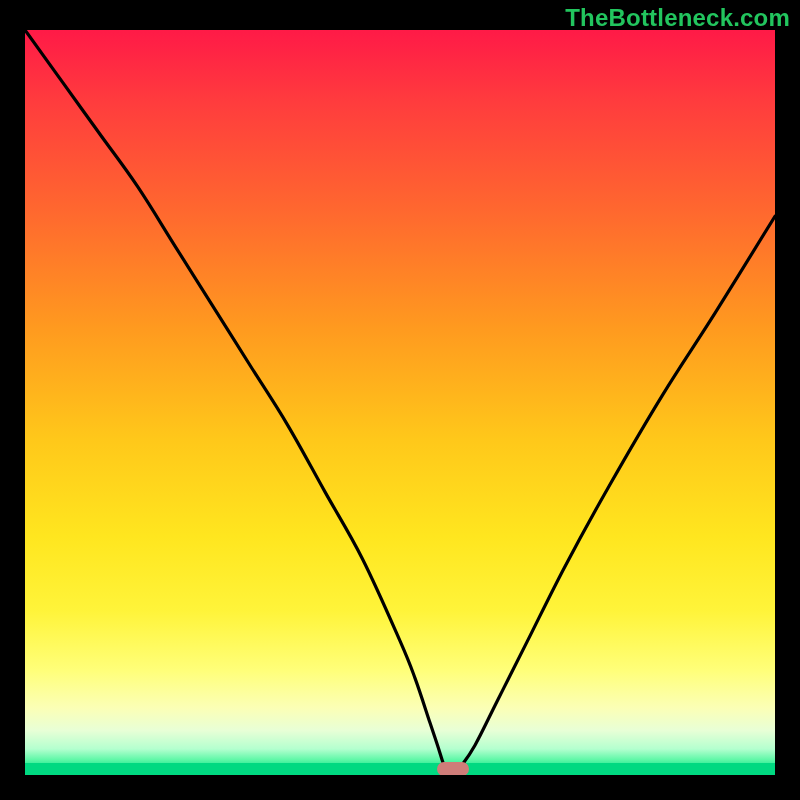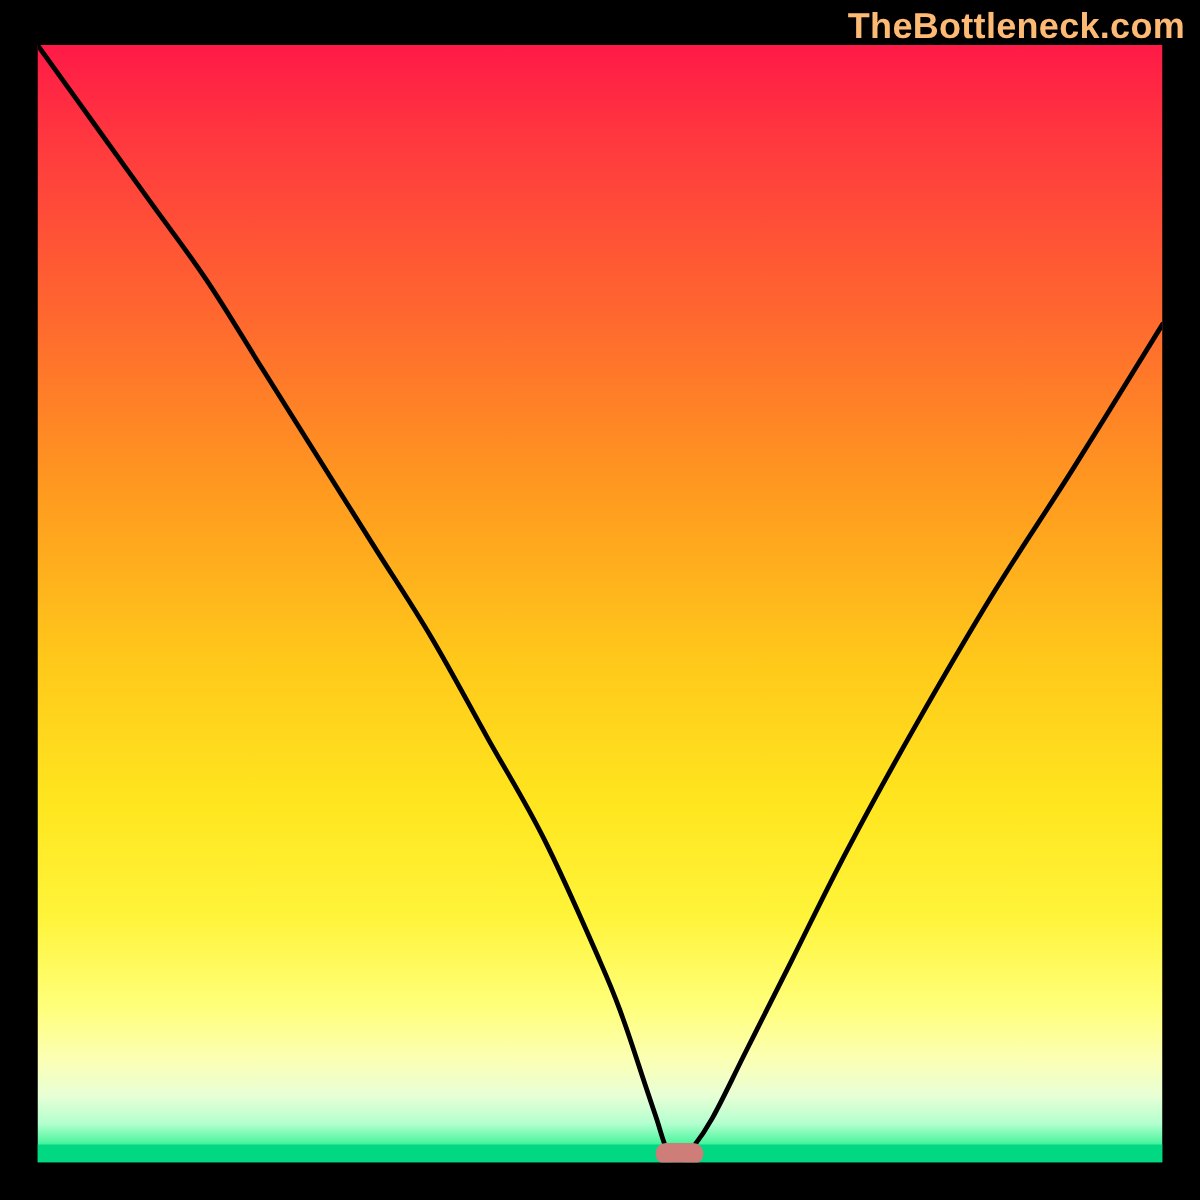--- a/index.html
+++ b/index.html
@@ -14,21 +14,21 @@
   .frame {
     position: relative;
     width: 800px;
     height: 800px;
     background: #000;
   }
   .watermark {
     position: absolute;
     top: 4px;
     right: 10px;
-    color: #fdba74;
+    color: #22c55e;
     font-size: 24px;
     font-weight: bold;
     letter-spacing: 0.2px;
     z-index: 10;
     user-select: none;
   }
   .plot-area {
     position: absolute;
     left: 25px;
     top: 30px;

